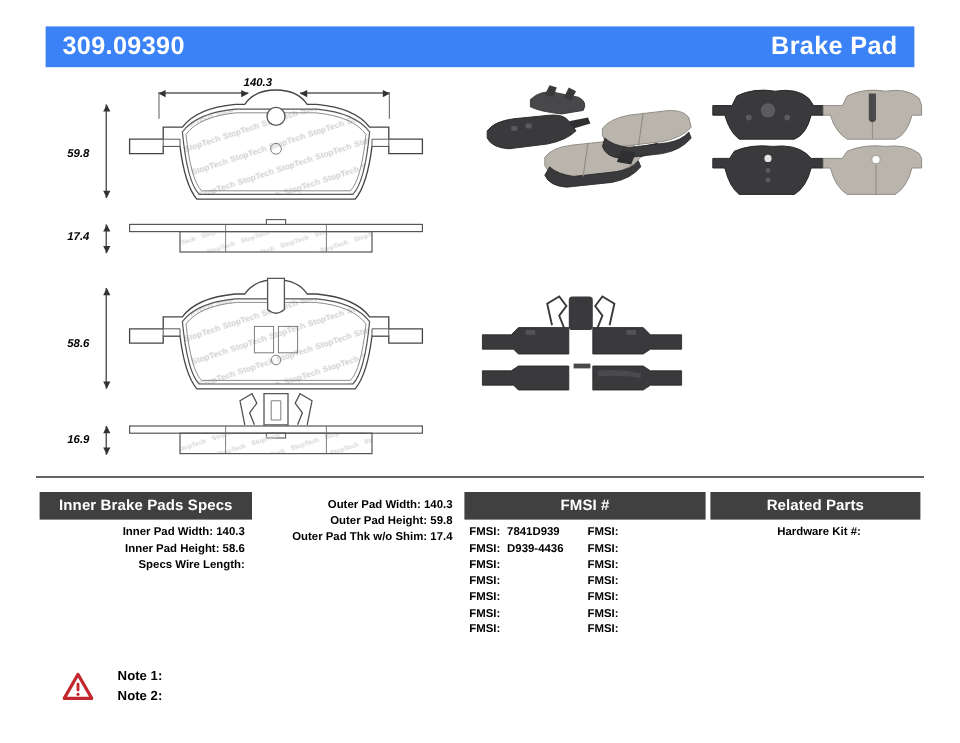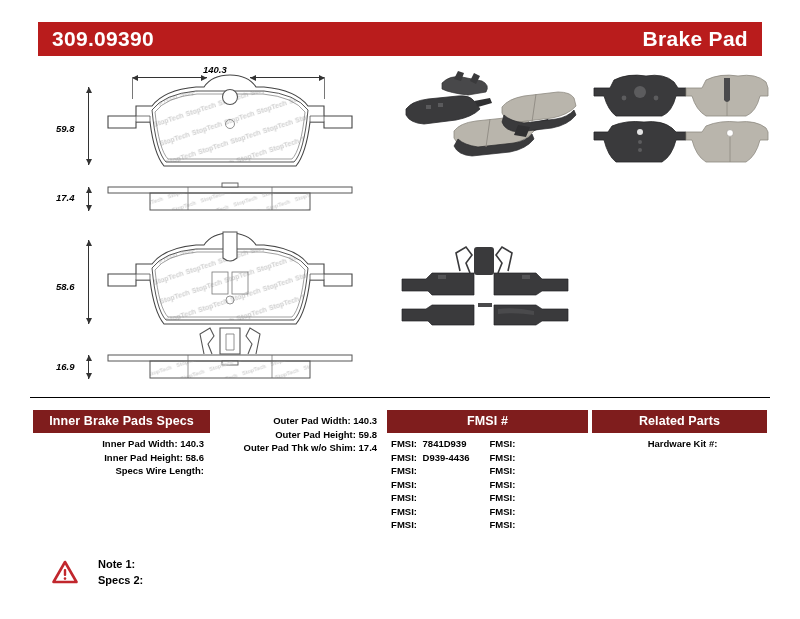--- a/index.html
+++ b/index.html
@@ -16,21 +16,21 @@
     overflow: hidden;
   }
 
   
   #title-bar {
     position: absolute;
     left: 38px;
     top: 22px;
     width: 724px;
     height: 34px;
-    background: #b91c1c;
+    background: #3b82f6;
     display: flex;
     align-items: center;
     justify-content: space-between;
     box-sizing: border-box;
     padding: 0 14px;
   }
   #title-bar .t {
     color: #ffffff;
     font-size: 21px;
     font-weight: bold;
@@ -110,21 +110,21 @@
     display: flex;
     gap: 4px;
   }
   .col { display: flex; flex-direction: column; }
   .col-inner  { width: 178px; }
   .col-outer  { width: 170px; }
   .col-fmsi   { width: 202px; }
   .col-parts  { width: 176px; }
 
   .col-head {
-    background: #7f1d1d;
+    background: #404040;
     color: #ffffff;
     font-size: 12.5px;
     font-weight: bold;
     text-align: center;
     padding: 4px 0 5px 0;
     letter-spacing: 0.1px;
     white-space: nowrap;
   }
   .col-body {
     padding-top: 4px;
@@ -471,15 +471,15 @@
 </div>
 
 <div id="notes">
   <svg id="warn-icon" viewBox="0 0 26 24">
     <path d="M13,2 L24.5,22 L1.5,22 Z" fill="#ffffff" stroke="#c1272d" stroke-width="2.6" stroke-linejoin="round"></path>
     <rect x="11.8" y="9" width="2.4" height="7" rx="1" fill="#c1272d"></rect>
     <circle cx="13" cy="18.6" r="1.3" fill="#c1272d"></circle>
   </svg>
   <div id="note-list">
     <div>Note 1:</div>
-    <div>Specs 2:</div>
+    <div>Note 2:</div>
   </div>
 </div>
 
 </body></html>

